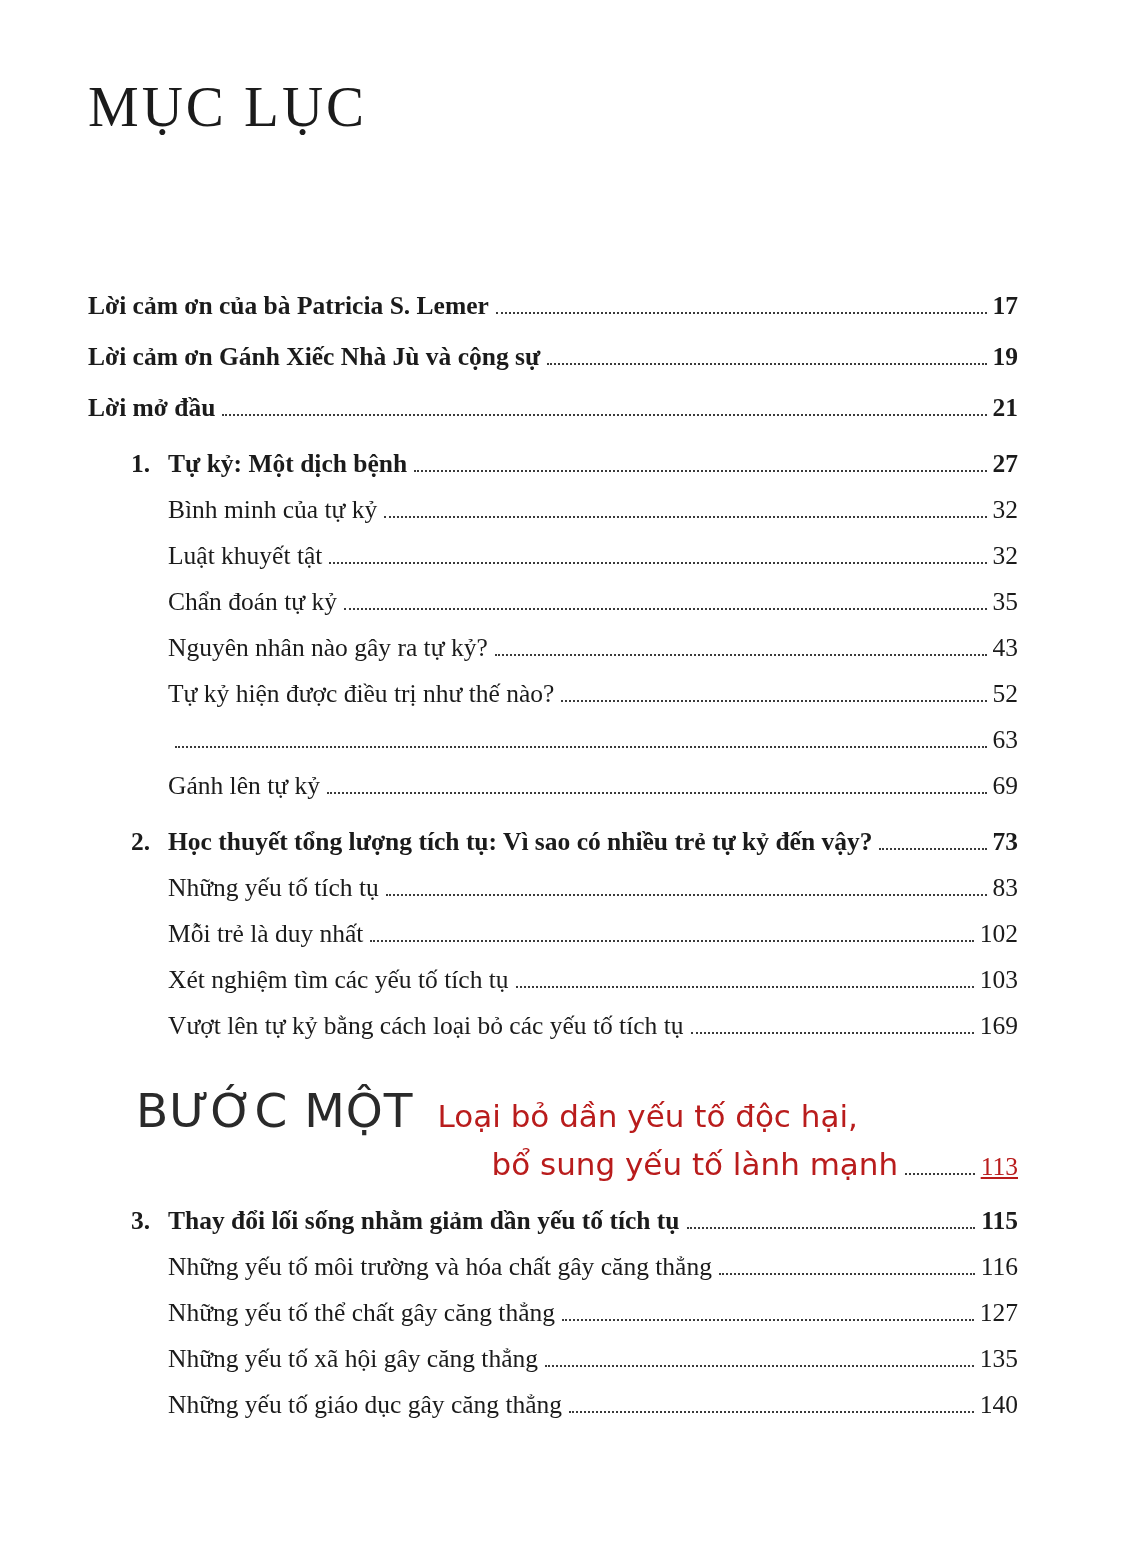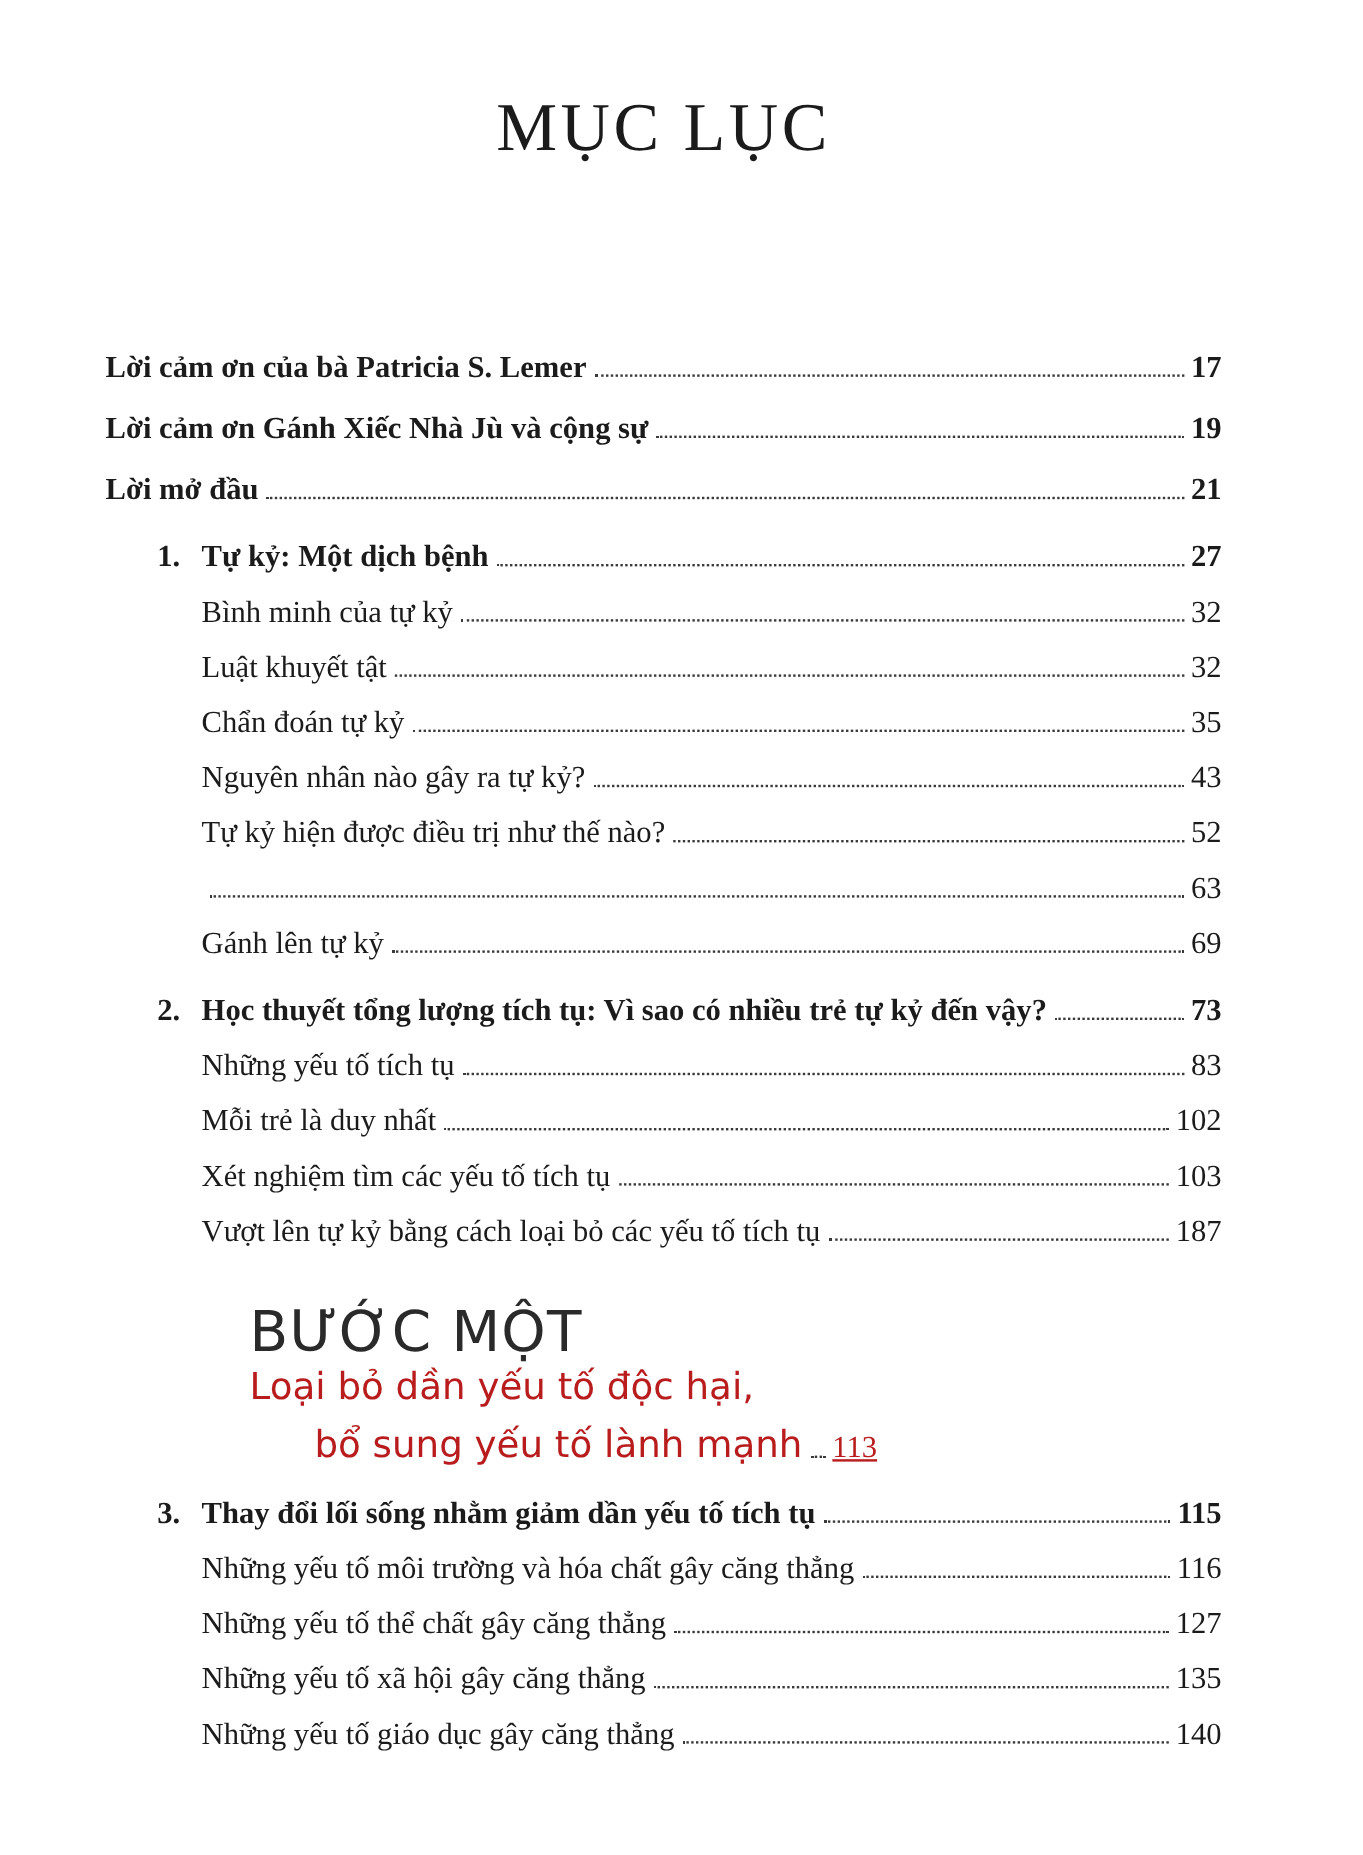--- a/index.html
+++ b/index.html
@@ -8,21 +8,20 @@
     position: relative;
     width: 1136px;
     height: 1546px;
     background: #ffffff;
     padding: 60px 118px 20px 88px;
     font-family: "Liberation Serif", "DejaVu Serif", serif;
     color: #1b1b1b;
     overflow: hidden;
   }
   .title {
-    text-align: center;
     font-size: 57px;
     font-weight: 400;
     letter-spacing: 3px;
     margin: 14px 0 0 0;
   }
   .toc { margin-top: 152px; }
 
   .row {
     display: flex;
     align-items: baseline;
@@ -44,23 +43,22 @@
 
   .chapter { margin-left: 43px; margin-top: 26px; }
   .chapter-head { margin-bottom: 16px; }
   .chapter-head .num { flex: 0 0 37px; width: 37px; }
   .sections { margin-left: 37px; }
   .sections .row { margin-bottom: 16px; }
 
   .part {
     display: flex;
     align-items: baseline;
-    margin: 42px 0 24px 96px;
+    margin: 42px 0 24px 48px;
     font-family: "DejaVu Sans", "Liberation Sans", sans-serif;
-    flex-direction: column;
   }
   .part-heading { font-size: 47px; letter-spacing: 1px; white-space: nowrap; color: #2a2a2a; }
   .part-sub { flex: 1 1 auto; margin-left: 24px; font-size: 31px; color: #b91c1c; }
   .part-line1 { margin-bottom: 12px; }
   .part-line2 { display: flex; align-items: baseline; padding-left: 54px; }
   .part-line2 .pagenum {
     font-family: "Liberation Serif", "DejaVu Serif", serif;
     font-size: 25.5px;
     text-decoration: underline;
   }
@@ -157,21 +155,21 @@
           <span class="pagenum">102</span>
         </div>
         <div class="row">
           <span class="label">Xét nghiệm tìm các yếu tố tích tụ</span>
           <span class="dots"></span>
           <span class="pagenum">103</span>
         </div>
         <div class="row">
           <span class="label">Vượt lên tự kỷ bằng cách loại bỏ các yếu tố tích tụ</span>
           <span class="dots"></span>
-          <span class="pagenum">187</span>
+          <span class="pagenum">169</span>
         </div>
       </div>
     </div>
 
     <div class="part">
       <span class="part-heading">BƯỚC MỘT</span>
       <div class="part-sub">
         <div class="part-line1">Loại bỏ dần yếu tố độc hại,</div>
         <div class="part-line2">
           <span class="label">bổ sung yếu tố lành mạnh</span>

